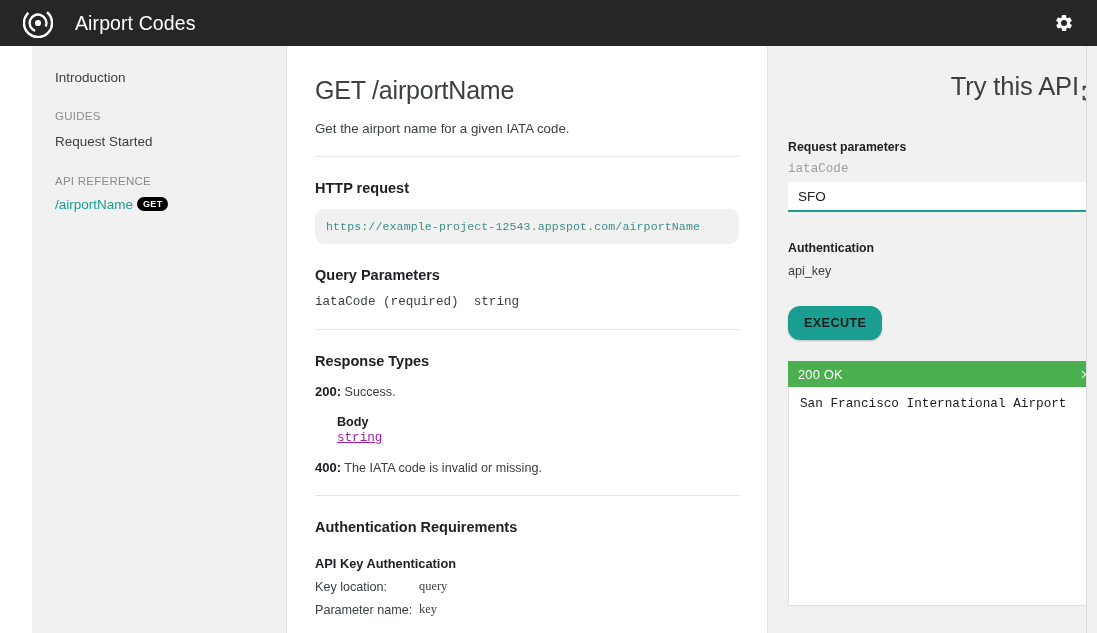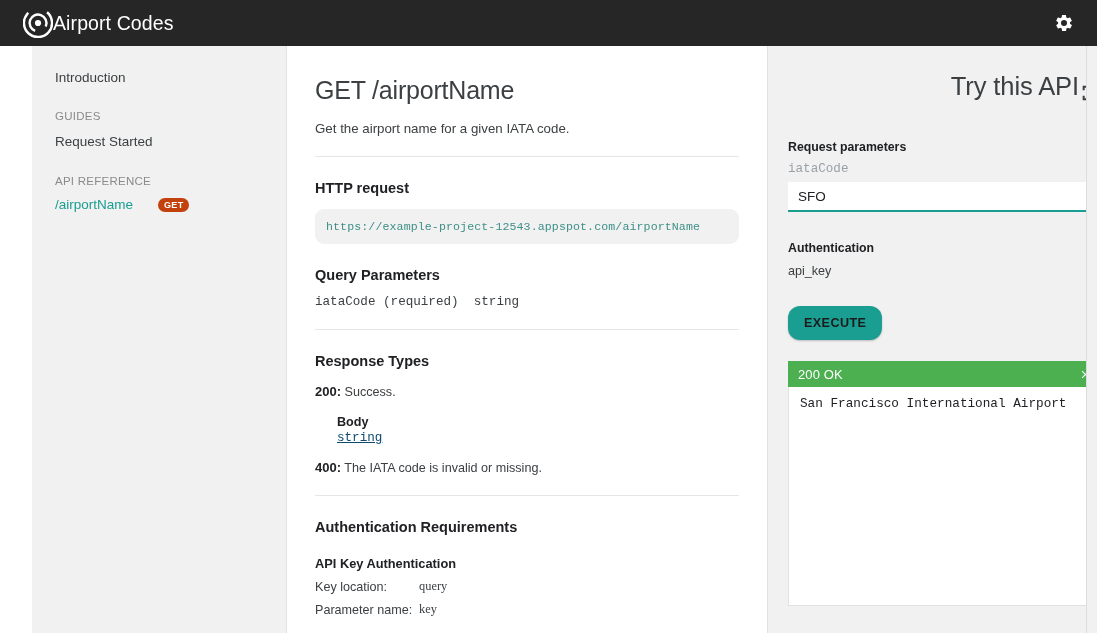--- a/index.html
+++ b/index.html
@@ -22,20 +22,21 @@
     display: flex; align-items: center;
   }
   .brand-logo {
     width: 30px; height: 30px; margin-left: 23px;
     flex: 0 0 auto; display: block;
   }
   .brand-title {
     color: #ffffff;
     font-size: 19.5px;
     font-weight: 400;
+    margin-left: 22px;
     letter-spacing: .1px;
     white-space: nowrap;
   }
   .topbar-spacer { flex: 1 1 auto; }
   .gear-btn {
     width: 28px; height: 28px; margin-right: 19px;
     display: flex; align-items: center; justify-content: center;
     cursor: pointer;
   }
 
@@ -64,28 +65,28 @@
     font-size: 11.5px; color: #8a8a8a;
     letter-spacing: .25px;
     margin-bottom: 10px;
   }
   .nav-link {
     font-size: 13.5px; color: #3c4043;
     margin-bottom: 26px; cursor: pointer;
     display: inline-block;
   }
   .nav-api-row {
-    display: flex; align-items: flex-end; gap: 25px;
+    display: flex; align-items: flex-start; gap: 4px;
     cursor: pointer;
   }
   .nav-api-link {
     font-size: 13.5px; color: #1a9e91;
   }
   .method-badge {
-    background: #c2410c;
+    background: #000000;
     color: #ffffff;
     font-size: 9px;
     font-weight: bold;
     letter-spacing: .3px;
     padding: 2px 6px 2px 6px;
     border-radius: 8px;
     line-height: 1.15;
   }
 
   
@@ -122,21 +123,21 @@
     font-family: "Liberation Mono", monospace;
     font-size: 12.6px; color: #3c4043;
     margin-top: 12px; white-space: pre;
   }
   .resp-line { margin-top: 15px; font-size: 12.6px; color: #3c4043; }
   .resp-code { font-weight: bold; font-size: 13px; color: #202124; }
   .body-block { margin: 16px 0 0 22px; }
   .body-label { font-size: 12.6px; font-weight: bold; color: #202124; }
   .body-type {
     font-family: "Liberation Mono", monospace;
-    font-size: 12.6px; color: #0c4a6e; margin-top: 2px; text-decoration: underline;
+    font-size: 12.6px; color: #a21caf; margin-top: 2px; text-decoration: underline;
   }
   .doc-h3 {
     font-size: 12.8px; font-weight: bold; color: #202124;
     margin: 21px 0 0 0;
   }
   .kv-row {
     margin-top: 8px; font-size: 12.6px; color: #3c4043;
     display: flex; align-items: flex-end;
   }
   .kv-key { width: 104px; flex: 0 0 104px; }

